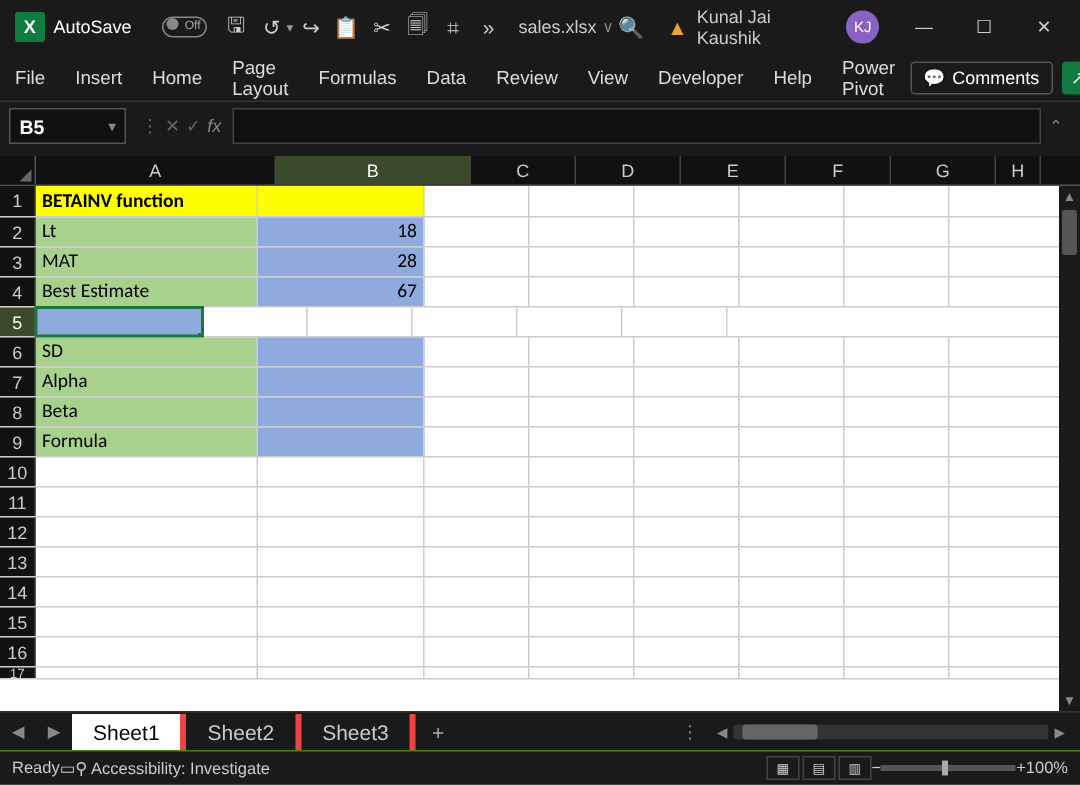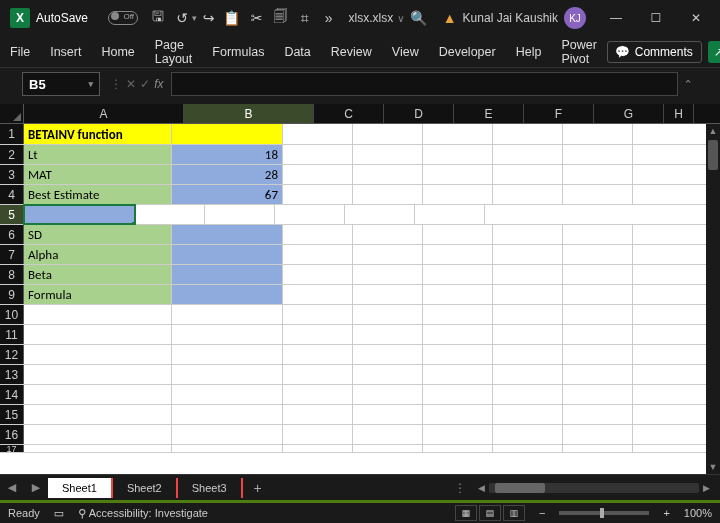--- a/index.html
+++ b/index.html
@@ -141,21 +141,21 @@
     display: flex;
     align-items: center;
   }
 
   
   .fxrow {
     display: flex;
     align-items: center;
     height: 36px;
     background: #1a1a1a;
-    padding: 4px 22px 8px;
+    padding: 4px 6px 8px;
   }
   .namebox {
     width: 78px;
     height: 24px;
     border: 1px solid #555;
     display: flex;
     align-items: center;
     justify-content: space-between;
     padding: 0 6px;
     font-weight: bold;
@@ -309,23 +309,23 @@
   .sheetbar {
     display: flex;
     align-items: center;
     height: 26px;
     background: #1a1a1a;
     border-top: 1px solid #333;
   }
   .sb-nav { width: 24px; text-align: center; color: #888; font-size: 11px; }
   .sheet-tab {
     padding: 4px 14px;
-    font-size: 11px;
+    font-size: 14px;
     color: #ccc;
-    border-right: 2px solid #ef4444;
+    border-right: 4px solid #ef4444;
   }
   .sheet-tab.active {
     background: #fff;
     color: #000;
   }
   .sb-add { width: 30px; text-align: center; color: #aaa; font-size: 14px; }
   .sb-spacer { flex: 1; }
   .sb-scroll {
     width: 240px;
     height: 14px;
@@ -349,25 +349,24 @@
     left:6px;
   }
   .sb-scroll .arrow { color:#888; font-size:9px; padding:0 4px; }
 
   
   .status {
     display: flex;
     align-items: center;
     height: 23px;
     background: #1a1a1a;
-    border-top: 3px solid #4d7c0f;
+    border-top: 1px solid #4d7c0f;
     font-size: 11px;
     color: #ccc;
     padding: 0 8px;
-    gap: 14px;
   }
   .status .spacer { flex:1; }
   .view-icons { display:flex; gap:2px; }
   .view-icon {
     width:22px;
     height:16px;
     border:1px solid #444;
     display:flex;
     align-items:center;
     justify-content:center;
@@ -403,21 +402,21 @@
   <div class="qat-icon">🖫</div>
   <div class="qat-icon">↺</div>
     <span class="chev">▾</span>
   <div class="qat-icon">↪</div>
   <div class="qat-icon">📋</div>
   <div class="qat-icon">✂</div>
   <div class="qat-icon">🗐</div>
   <div class="qat-icon">⌗</div>
   <div class="qat-icon">»</div>
   <div class="filename">
-    <span>xlsx.xlsx</span>
+    <span>sales.xlsx</span>
     <span style="font-size:10px;color:#888;">∨</span>
   </div>
   <div class="tb-spacer"></div>
   <div class="qat-icon search-icon">🔍</div>
   <span class="warn-icon">▲</span>
   <span class="username">Kunal Jai Kaushik</span>
   <div class="avatar">
       <span>KJ</span>
     </div>
   <div class="win-controls">

